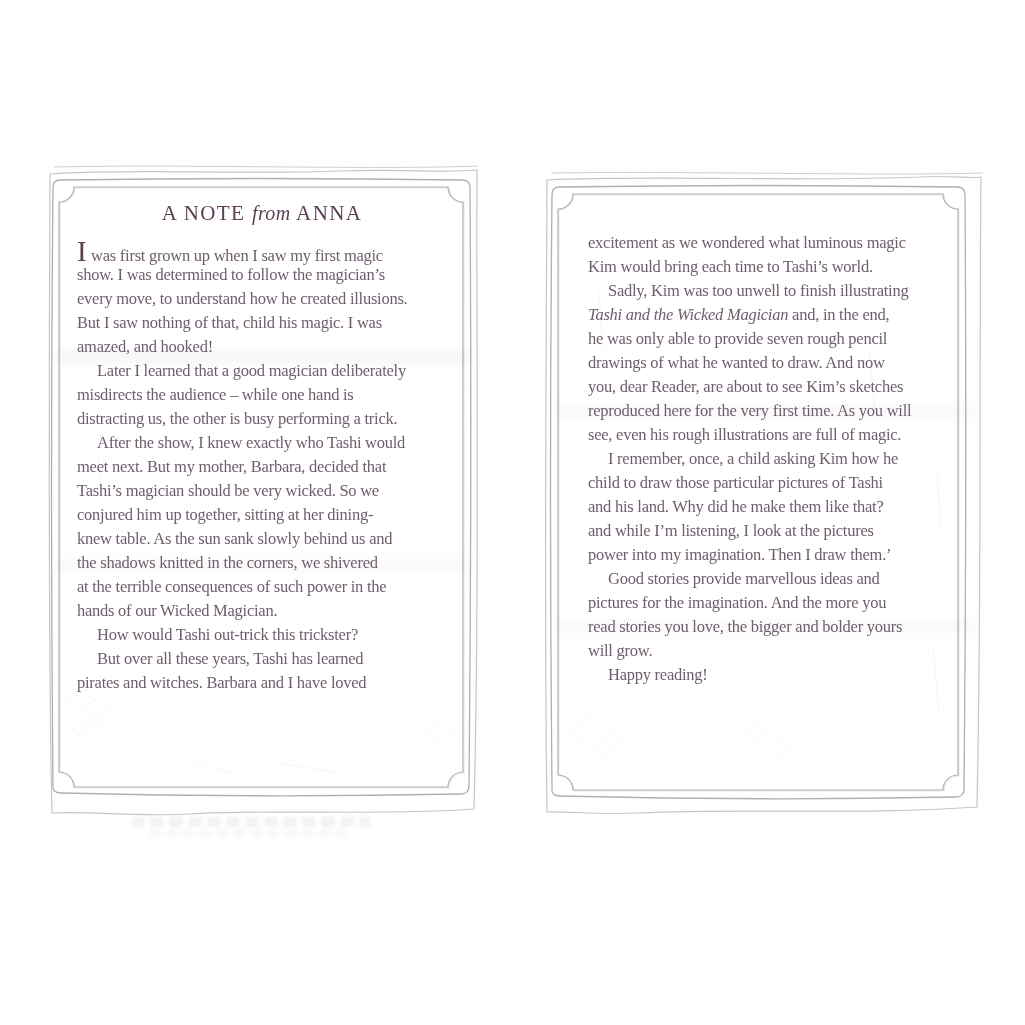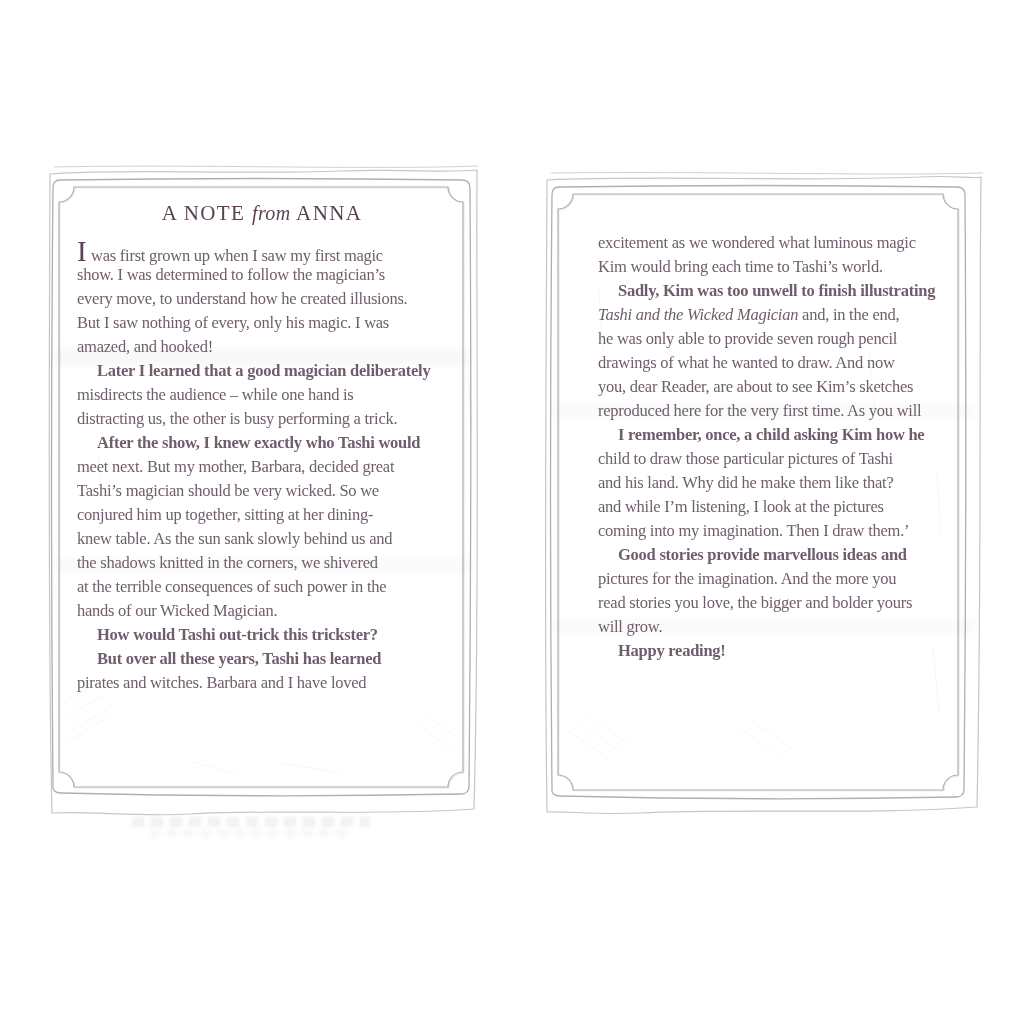--- a/index.html
+++ b/index.html
@@ -31,31 +31,31 @@
     color: var(--title-ink, #5b4154);
   }
   .page-title .em {
     font-style: italic;
     font-size: 20px;
     letter-spacing: 0.4px;
   }
 
   .body-text { position: absolute; }
   .page-left  .body-text { left: 37px; top: 76px; }
-  .page-right .body-text { left: 59px; top: 60px; }
+  .page-right .body-text { left: 49px; top: 60px; }
 
   .text-line {
     white-space: nowrap;
     height: 24px;
     line-height: 24px;
     font-size: 16.5px;
     letter-spacing: -0.25px;
     color: var(--body-ink, #6e5e6d);
   }
-  .text-line.indent { padding-left: 20px; font-weight: bold; }
+  .text-line.indent { padding-left: 20px; }
   .text-line .italic { font-style: italic; }
   .text-line .dropcap {
     font-size: 29px;
     line-height: 24px;
     color: var(--title-ink, #5b4154);
     letter-spacing: 0.5px;
   }
 
   
   .band {
@@ -113,27 +113,27 @@
 
     <div class="band band-l1"></div>
     <div class="band band-l2"></div>
 
     <h1 class="page-title"><span>A NOTE </span><span class="em">from</span><span> ANNA</span></h1>
 
     <div class="body-text" id="left-lines">
         <div class="text-line"><span class="dropcap">I</span><span> was first grown up when I saw my first magic</span></div>
         <div class="text-line"><span>show. I was determined to follow the magician’s</span></div>
         <div class="text-line"><span>every move, to understand how he created illusions.</span></div>
-        <div class="text-line"><span>But I saw nothing of every, only his magic. I was</span></div>
+        <div class="text-line"><span>But I saw nothing of that, child his magic. I was</span></div>
         <div class="text-line"><span>amazed, and hooked!</span></div>
         <div class="text-line indent"><span>Later I learned that a good magician deliberately</span></div>
         <div class="text-line"><span>misdirects the audience – while one hand is</span></div>
         <div class="text-line"><span>distracting us, the other is busy performing a trick.</span></div>
         <div class="text-line indent"><span>After the show, I knew exactly who Tashi would</span></div>
-        <div class="text-line"><span>meet next. But my mother, Barbara, decided great</span></div>
+        <div class="text-line"><span>meet next. But my mother, Barbara, decided that</span></div>
         <div class="text-line"><span>Tashi’s magician should be very wicked. So we</span></div>
         <div class="text-line"><span>conjured him up together, sitting at her dining-</span></div>
         <div class="text-line"><span>knew table. As the sun sank slowly behind us and</span></div>
         <div class="text-line"><span>the shadows knitted in the corners, we shivered</span></div>
         <div class="text-line"><span>at the terrible consequences of such power in the</span></div>
         <div class="text-line"><span>hands of our Wicked Magician.</span></div>
         <div class="text-line indent"><span>How would Tashi out-trick this trickster?</span></div>
         <div class="text-line indent"><span>But over all these years, Tashi has learned</span></div>
         <div class="text-line"><span>pirates and witches. Barbara and I have loved</span></div>
       </div>
@@ -155,25 +155,26 @@
 
     <div class="body-text" id="right-lines">
         <div class="text-line"><span>excitement as we wondered what luminous magic</span></div>
         <div class="text-line"><span>Kim would bring each time to Tashi’s world.</span></div>
         <div class="text-line indent"><span>Sadly, Kim was too unwell to finish illustrating</span></div>
         <div class="text-line"><span class="italic">Tashi and the Wicked Magician</span><span> and, in the end,</span></div>
         <div class="text-line"><span>he was only able to provide seven rough pencil</span></div>
         <div class="text-line"><span>drawings of what he wanted to draw. And now</span></div>
         <div class="text-line"><span>you, dear Reader, are about to see Kim’s sketches</span></div>
         <div class="text-line"><span>reproduced here for the very first time. As you will</span></div>
+        <div class="text-line"><span>see, even his rough illustrations are full of magic.</span></div>
         <div class="text-line indent"><span>I remember, once, a child asking Kim how he</span></div>
         <div class="text-line"><span>child to draw those particular pictures of Tashi</span></div>
         <div class="text-line"><span>and his land. Why did he make them like that?</span></div>
         <div class="text-line"><span>and while I’m listening, I look at the pictures</span></div>
-        <div class="text-line"><span>coming into my imagination. Then I draw them.’</span></div>
+        <div class="text-line"><span>power into my imagination. Then I draw them.’</span></div>
         <div class="text-line indent"><span>Good stories provide marvellous ideas and</span></div>
         <div class="text-line"><span>pictures for the imagination. And the more you</span></div>
         <div class="text-line"><span>read stories you love, the bigger and bolder yours</span></div>
         <div class="text-line"><span>will grow.</span></div>
         <div class="text-line indent"><span>Happy reading!</span></div>
       </div>
   </section>
 
   <div class="ghost-smudge"></div>
   <div class="ghost-smudge-2"></div>

